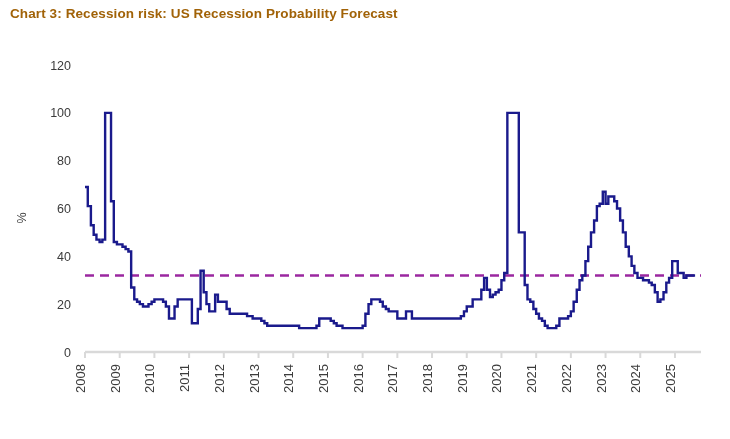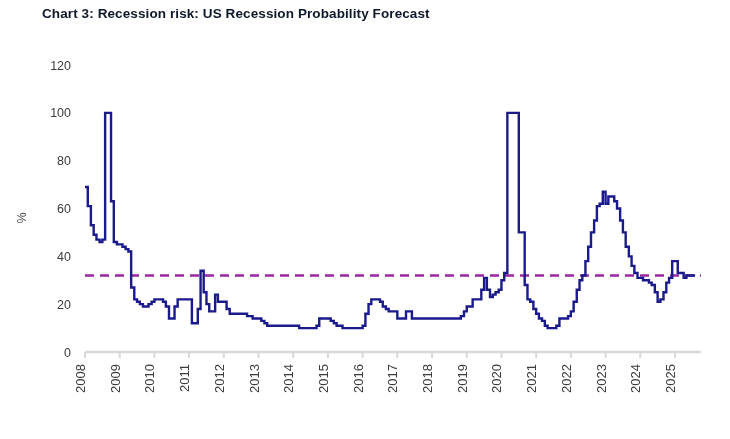--- a/index.html
+++ b/index.html
@@ -50,21 +50,21 @@
     font-family: "Liberation Sans", sans-serif;
     font-size: 13px;
     fill: #3c3c3c;
   }
 </style>
 </head>
 <body>
 
 <div id="chart-root">
 
-  <div class="chart-title" style="color: #0f172a; margin-left: 32px;">Chart 3: Recession risk: US Recession Probability Forecast</div>
+  <div class="chart-title" style="color: #a16207;">Chart 3: Recession risk: US Recession Probability Forecast</div>
 
   <svg class="plot" id="plot-svg" viewBox="0 0 730 439" preserveAspectRatio="none">
     <g id="y-ticks-group">
         <text x="71" y="356.5" text-anchor="end" class="tick-label">0</text>
         <text x="71" y="308.6666666666667" text-anchor="end" class="tick-label">20</text>
         <text x="71" y="260.83333333333337" text-anchor="end" class="tick-label">40</text>
         <text x="71" y="213" text-anchor="end" class="tick-label">60</text>
         <text x="71" y="165.16666666666669" text-anchor="end" class="tick-label">80</text>
         <text x="71" y="117.33333333333331" text-anchor="end" class="tick-label">100</text>
         <text x="71" y="69.5" text-anchor="end" class="tick-label">120</text>

